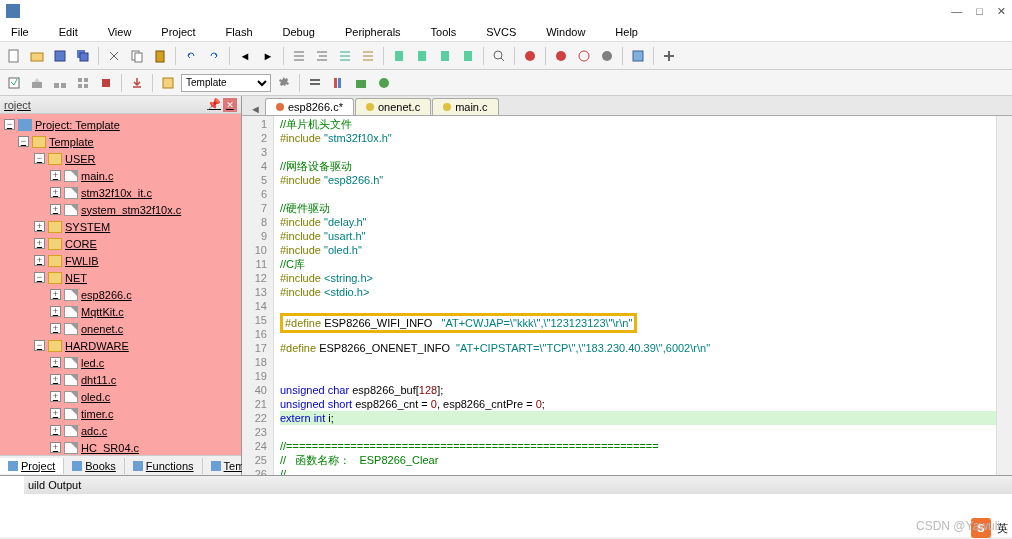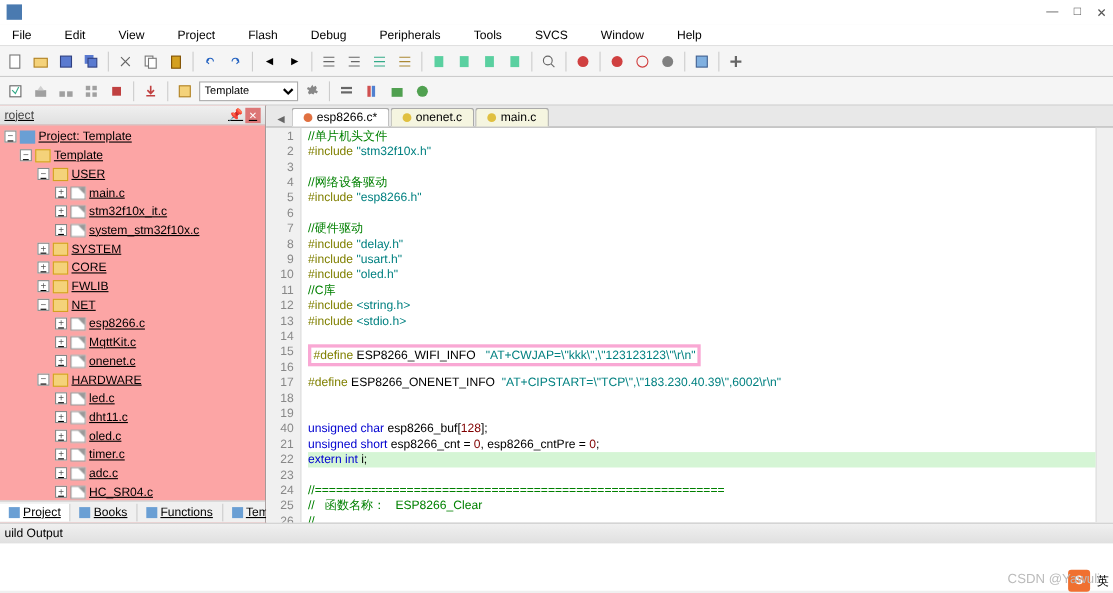--- a/index.html
+++ b/index.html
@@ -34,23 +34,23 @@
 .file-tabs{height:20px;background:#e8e8e8;border-bottom:1px solid #aaa;display:flex;align-items:flex-end;padding-left:8px;}
 .ftab{padding:2px 10px;background:#f5f5e0;border:1px solid #aaa;border-bottom:none;margin-right:1px;border-radius:3px 3px 0 0;display:flex;align-items:center;gap:4px;font-size:10px;}
 .ftab.active{background:#fff;}
 .ftab .dot{width:8px;height:8px;border-radius:50%;}
 .code-area{flex:1;display:flex;overflow:hidden;font-family:Consolas,monospace;font-size:11px;}
 .gutter{width:32px;background:#f0f0f0;border-right:1px solid #ddd;text-align:right;padding:1px 6px 0 0;color:#888;line-height:14px;}
 .code{flex:1;padding:1px 0 0 6px;line-height:14px;white-space:pre;position:relative;}
 .line{height:14px;}
 .kw{color:#0000d0;}.pp{color:#808000;}.str{color:#008080;}.cm{color:#008000;}.num{color:#800000;}
 .hl-green{background:#d5f5d5;}
-.hl-box{border:3px solid #f9a8d4;padding:0 2px;display:inline-block;}
+.hl-box{border:3px solid #eab308;padding:0 2px;display:inline-block;}
 .bottom{height:62px;border-top:1px solid #999;background:#fff;}
-.bhdr{height:18px;background:linear-gradient(#f0f0f0,#e0e0e0);padding:0 4px;font-size:10px;display:flex;align-items:center;}
+.bhdr{height:18px;background:linear-gradient(#f0f0f0,#e0e0e0);padding:0 4px;font-size:10px;display:flex;align-items:center;margin-left:24px;}
 .statusbar{position:absolute;bottom:0;right:4px;height:22px;display:flex;align-items:center;gap:6px;font-size:10px;}
 .watermark{position:absolute;bottom:6px;right:12px;color:#bbb;font-size:12px;pointer-events:none;}
 svg{display:block;}
 .tselect{height:18px;border:1px solid #aaa;background:#fff;font-size:10px;width:90px;}
 .scrollbar-v{width:16px;background:#f0f0f0;border-left:1px solid #ddd;}
 </style>
 </head>
 <body>
 
 <div class="titlebar">

